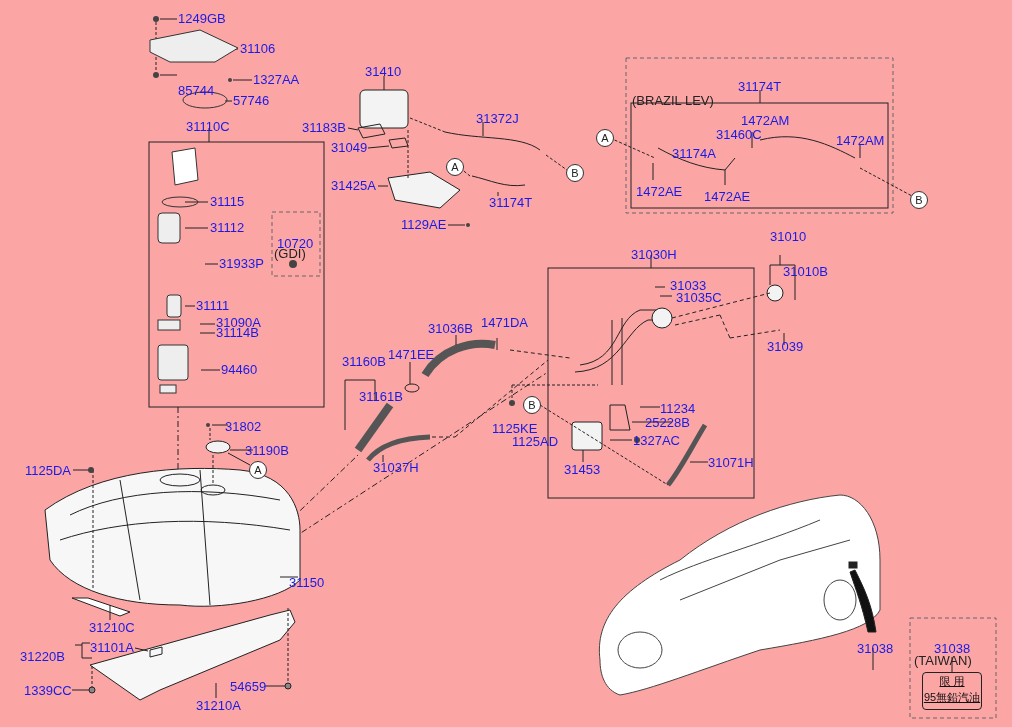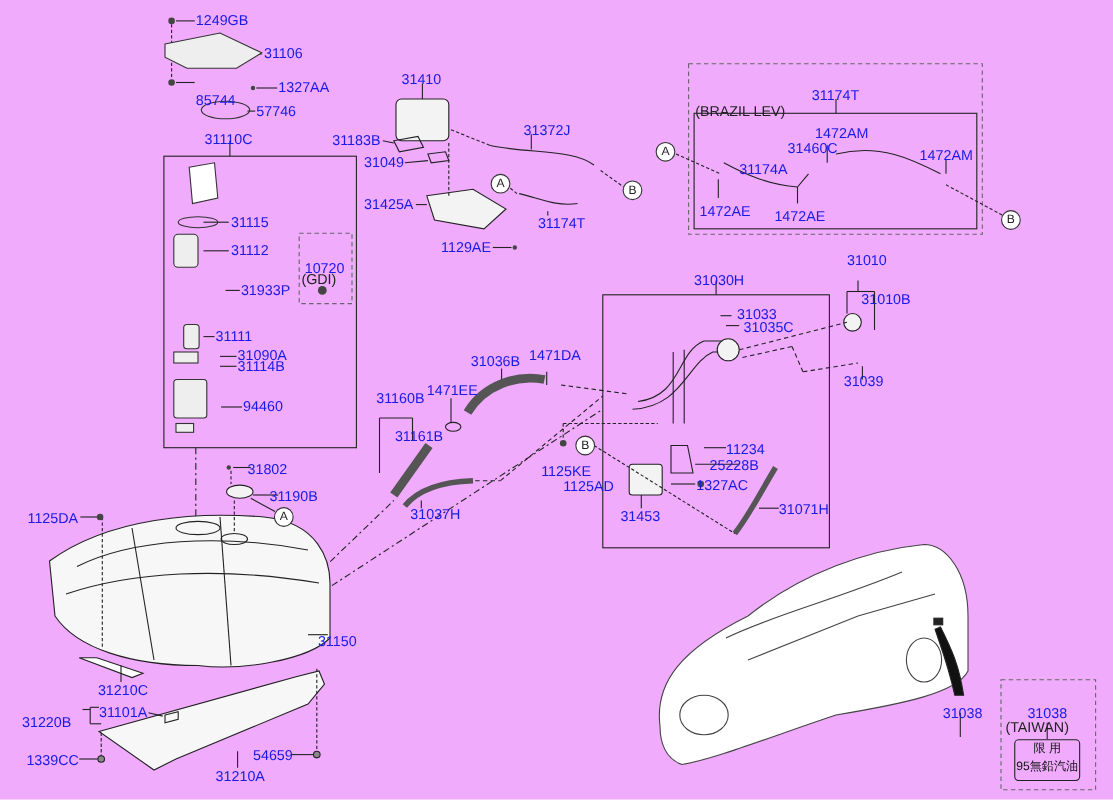--- a/index.html
+++ b/index.html
@@ -1,23 +1,23 @@
 <!DOCTYPE html>
 <html><head>
 <meta charset="utf-8">
 <style>
   html,body{margin:0;padding:0;background:#fff;}
-  #canvas{position:relative;width:1012px;height:727px;overflow:hidden;background:#f0abfc;font-family:"Liberation Sans",sans-serif;}
+  #canvas{position:relative;width:1012px;height:727px;overflow:hidden;background:#fca5a5;font-family:"Liberation Sans",sans-serif;}
   #art{position:absolute;left:0;top:0;}
   .lbl{position:absolute;font-size:13px;color:#1a1ae6;white-space:nowrap;line-height:14px;cursor:pointer;}
   .blk{position:absolute;font-size:13px;color:#222;white-space:nowrap;line-height:14px;margin-top:32px;}
   .circ{position:absolute;width:16px;height:16px;border:1px solid #333;border-radius:50%;font-size:11px;line-height:16px;text-align:center;color:#222;background:#fff;}
   .fuel-label{position:absolute;left:838px;top:672px;width:74px;height:42px;border:1.5px solid #222;border-radius:4px;font-size:5px;line-height:6px;text-align:center;color:#000;font-weight:bold;overflow:hidden;}
   .fuel-label .big{font-size:8px;line-height:9px;}
-  .tw-label{position:absolute;left:922px;top:672px;width:58px;height:36px;border:1.5px solid #222;border-radius:4px;font-size:11px;line-height:16px;text-align:center;color:#111;}
+  .tw-label{position:absolute;left:922px;top:672px;width:58px;height:36px;border:1.5px solid #222;border-radius:4px;font-size:11px;line-height:16px;text-align:center;color:#111;text-decoration:underline;}
 </style>
 </head>
 <body>
 
 <div id="canvas">
 
 <svg id="art" width="1012" height="727" viewBox="0 0 1012 727">
   <g fill="none" stroke="#222" stroke-width="1">
 
     <rect x="149" y="142" width="175" height="265"></rect>

